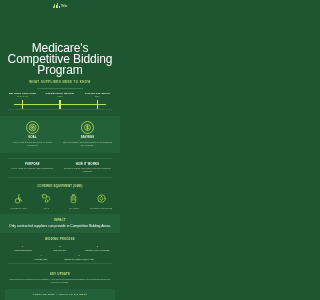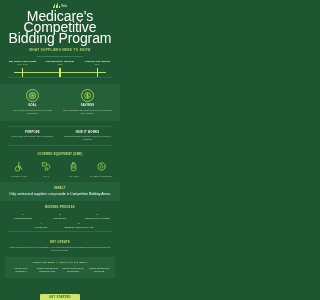--- a/index.html
+++ b/index.html
@@ -19,22 +19,22 @@
   .logo-mark i:nth-child(1){height:2px;}
   .logo-mark i:nth-child(2){height:4px;}
   .logo-mark i:nth-child(3){height:3px;background:#dfe8c4;}
   .logo-mark i:nth-child(4){height:5px;}
   .logo-mark i:nth-child(5){height:2.5px;background:#dfe8c4;}
   .logo-text { font-size:3px; color:#cfe3b0; letter-spacing:.1px; font-weight:bold; }
 
   
   .hero { text-align:center; padding:3px 6px 0; }
   .hero h1 {
-    font-size:14px; line-height:11px; font-weight:normal;
-    color:#ffffff; letter-spacing:-.1px;
+    font-size:12px; line-height:11px; font-weight:normal;
+    color:#ffffff; letter-spacing:-.1px;margin-top:32px;
   }
   .hero-sub {
     margin-top:4px; font-size:2.9px; letter-spacing:.45px;
     color:#b9d977; font-weight:bold;
   }
   .hero-rule { width:46px; height:1px; background:#3d7a4d; margin:4px auto 0; }
 
   
   .timeline { padding:3px 4px 6px; }
   .tl-heads { display:flex; }

